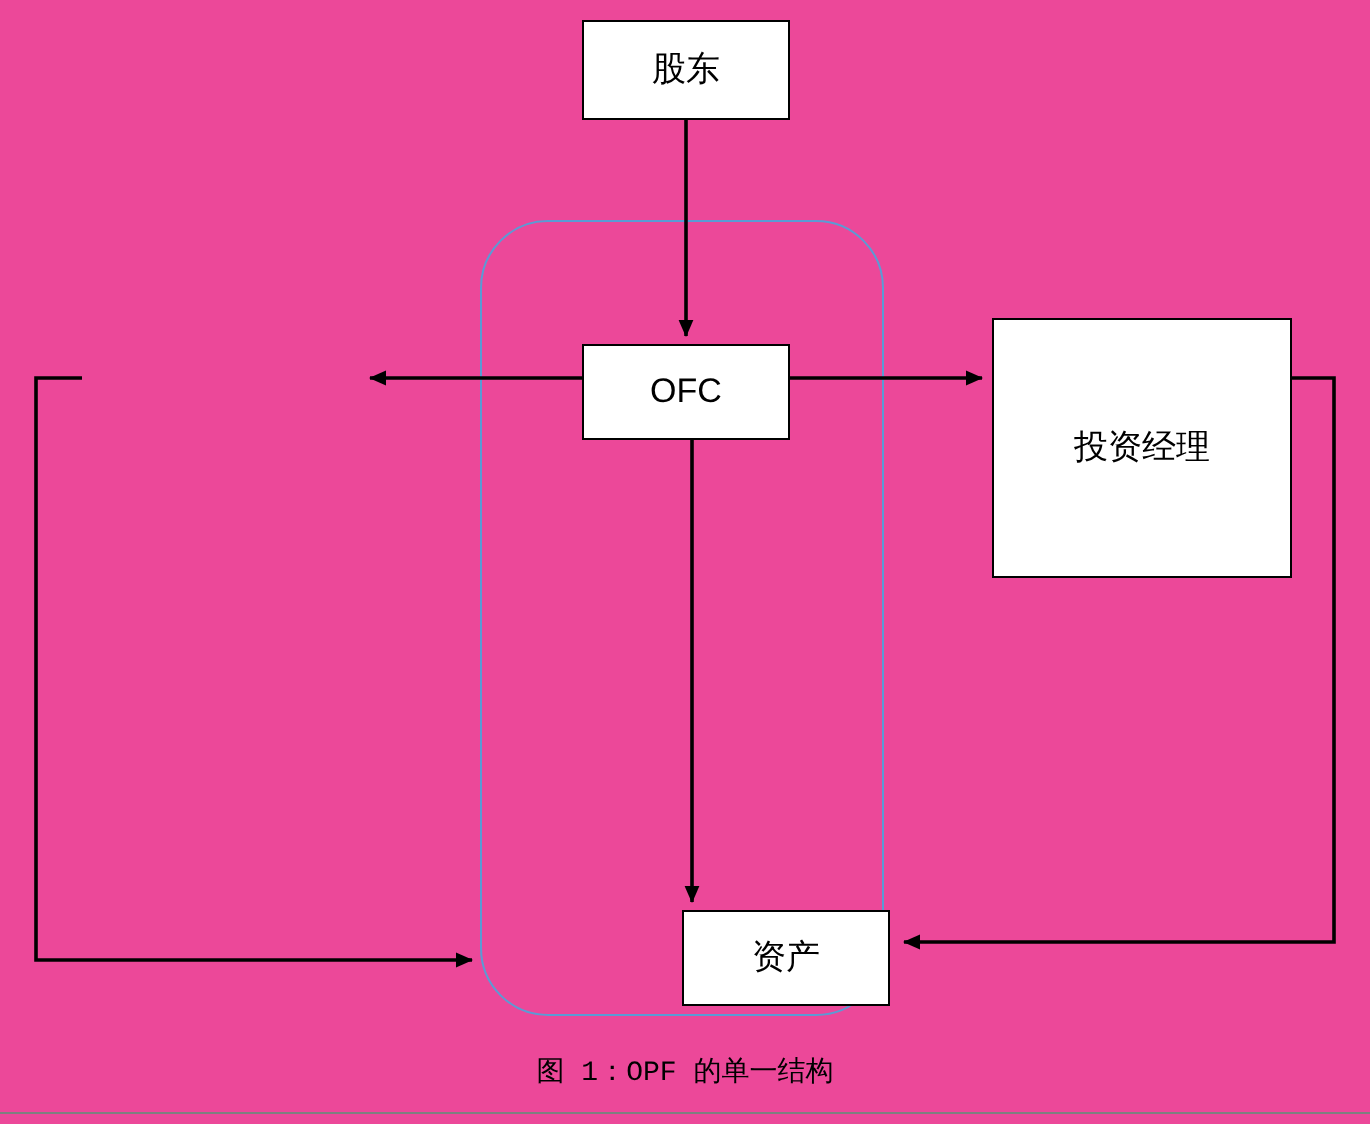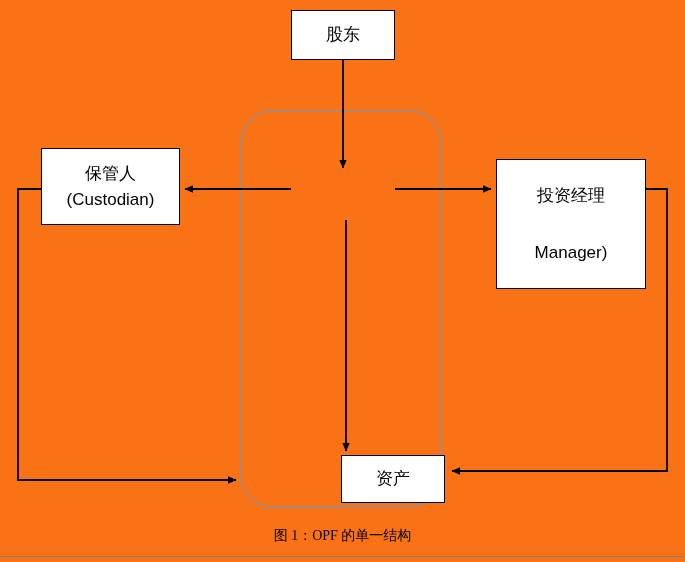--- a/index.html
+++ b/index.html
@@ -7,21 +7,21 @@
     padding: 0;
     background: #ffffff;
   }
   body {
     font-family: "Liberation Sans", sans-serif;
   }
   #page {
     position: relative;
     width: 685px;
     height: 562px;
-    background: #f97316;
+    background: #ec4899;
     overflow: hidden;
   }
   .box {
     position: absolute;
     border: 1px solid #000000;
     background: #ffffff;
     box-sizing: border-box;
     display: flex;
     flex-direction: column;
     align-items: center;
@@ -90,21 +90,21 @@
     overflow: visible;
   }
   #caption {
     position: absolute;
     left: 0;
     top: 527px;
     width: 685px;
     text-align: center;
     font-size: 14px;
     color: #000000;
-    font-family: Liberation Serif, serif;
+    font-family: Liberation Mono, monospace;
   }
   #bottom-rule {
     position: absolute;
     left: 0;
     top: 556px;
     width: 685px;
     height: 1px;
     background: #7f7f7f;
   }
 </style>
@@ -144,31 +144,29 @@
 
     <g>
       <path d="M646,189 L667,189 L667,471 L452,471" fill="none" stroke="#000000" stroke-width="1.8" marker-end="url(#arrow)"></path>
     </g>
   </svg>
 
   <div class="box" id="shareholder-box">
     <span>股东</span>
   </div>
 
+  <div class="box" id="ofc-box">
+    <span>OFC</span>
+  </div>
 
   <div class="box" id="assets-box">
     <span>资产</span>
   </div>
 
-  <div class="box" id="custodian-box">
-    <span>保管人</span>
-    <span class="line2">(Custodian)</span>
-  </div>
 
   <div class="box" id="manager-box">
     <span>投资经理</span>
-    <span class="line2">Manager)</span>
   </div>
 
   <div id="caption">图 1：OPF 的单一结构</div>
   <div id="bottom-rule"></div>
 
 </div>
 
 </body></html>

